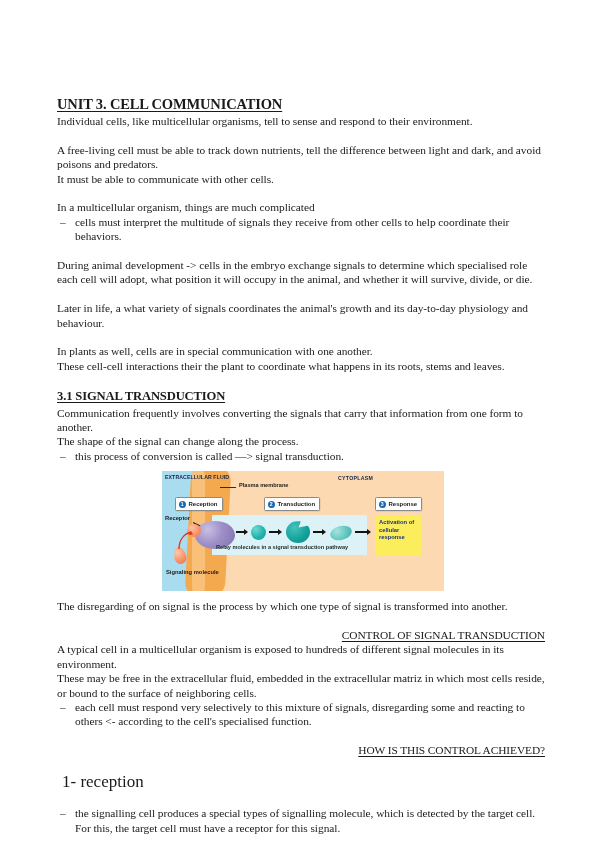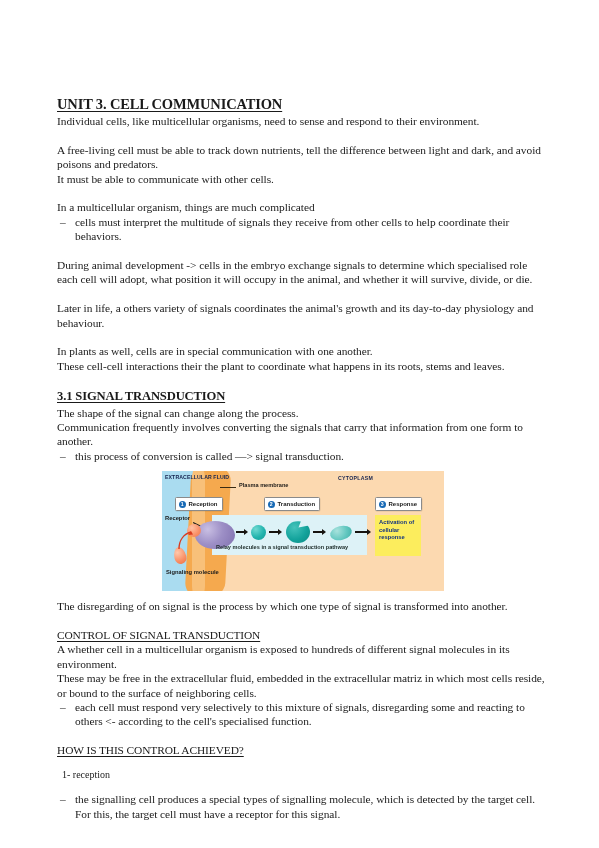--- a/index.html
+++ b/index.html
@@ -38,20 +38,21 @@
   }
   h3.sub-title {
     font-size: 11.4px;
     font-weight: normal;
     margin: 0;
     padding: 0;
     text-decoration: underline;
     text-underline-offset: 2px;
     line-height: 14.4px;
     letter-spacing: -0.1px;
+    text-align: right;
   }
   p.line {
     font-size: 11.4px;
     line-height: 14.4px;
     margin: 0;
     padding: 0;
     letter-spacing: -0.05px;
   }
   .gap {
     height: 14.4px;
@@ -67,21 +68,21 @@
     line-height: 14.4px;
     padding-left: 18px;
     letter-spacing: -0.05px;
   }
   ul.dashlist li .dash {
     position: absolute;
     left: 3px;
     top: 0;
   }
   .numitem {
-    font-size: 10px;
+    font-size: 17px;
     line-height: 14.4px;
     padding-left: 5px;
   }
 
   
   .figure-wrap {
     position: relative;
     width: 100%;
     height: 136px;
   }
@@ -328,52 +329,52 @@
     line-height: 7.4px;
   }
 </style>
 </head>
 <body>
 
 <div class="page">
   <div class="content">
 
     <h1 class="doc-title">UNIT 3. CELL COMMUNICATION</h1>
-    <p class="line">Individual cells, like multicellular organisms, need to sense and respond to their environment.</p>
+    <p class="line">Individual cells, like multicellular organisms, tell to sense and respond to their environment.</p>
 
     <div class="gap"></div>
 
     <p class="line">A free-living cell must be able to track down nutrients, tell the difference between light and dark, and avoid poisons and predators.</p>
     <p class="line">It must be able to communicate with other cells.</p>
 
     <div class="gap"></div>
 
     <p class="line">In a multicellular organism, things are much complicated</p>
     <ul class="dashlist">
       <li><span class="dash">–</span><span>cells must interpret the multitude of signals they receive from other cells to help coordinate their behaviors.</span></li>
     </ul>
 
     <div class="gap"></div>
 
     <p class="line">During animal development -&gt; cells in the embryo exchange signals to determine which specialised role each cell will adopt, what position it will occupy in the animal, and whether it will survive, divide, or die.</p>
 
     <div class="gap"></div>
 
-    <p class="line">Later in life, a others variety of signals coordinates the animal's growth and its day-to-day physiology and behaviour.</p>
+    <p class="line">Later in life, a what variety of signals coordinates the animal's growth and its day-to-day physiology and behaviour.</p>
 
     <div class="gap"></div>
 
     <p class="line">In plants as well, cells are in special communication with one another.</p>
     <p class="line">These cell-cell interactions their the plant to coordinate what happens in its roots, stems and leaves.</p>
 
     <div class="gap"></div>
 
     <h2 class="sec-title">3.1 SIGNAL TRANSDUCTION</h2>
+    <p class="line">Communication frequently involves converting the signals that carry that information from one form to another.</p>
     <p class="line">The shape of the signal can change along the process.</p>
-    <p class="line">Communication frequently involves converting the signals that carry that information from one form to another.</p>
     <ul class="dashlist">
       <li><span class="dash">–</span><span>this process of conversion is called —&gt; signal transduction.</span></li>
     </ul>
 
     <div class="figure-wrap">
       <div class="figure">
 
         <div class="fig-ecf"></div>
         <div class="fig-cyto"></div>
         <div class="fig-membrane"></div>
@@ -438,21 +439,21 @@
         <div class="response-box"></div>
         <div class="response-text">Activation of cellular response</div>
       </div>
     </div>
 
     <p class="line">The disregarding of on signal is the process by which one type of signal is transformed into another.</p>
 
     <div class="gap"></div>
 
     <h3 class="sub-title">CONTROL OF SIGNAL TRANSDUCTION</h3>
-    <p class="line">A whether cell in a multicellular organism is exposed to hundreds of different signal molecules in its environment.</p>
+    <p class="line">A typical cell in a multicellular organism is exposed to hundreds of different signal molecules in its environment.</p>
     <p class="line">These may be free in the extracellular fluid, embedded in the extracellular matriz in which most cells reside, or bound to the surface of neighboring cells.</p>
     <ul class="dashlist">
       <li><span class="dash">–</span><span>each cell must respond very selectively to this mixture of signals, disregarding some and reacting to others &lt;- according to the cell's specialised function.</span></li>
     </ul>
 
     <div class="gap"></div>
 
     <h3 class="sub-title">HOW IS THIS CONTROL ACHIEVED?</h3>
     <p class="numitem">1- reception</p>
     <ul class="dashlist">

